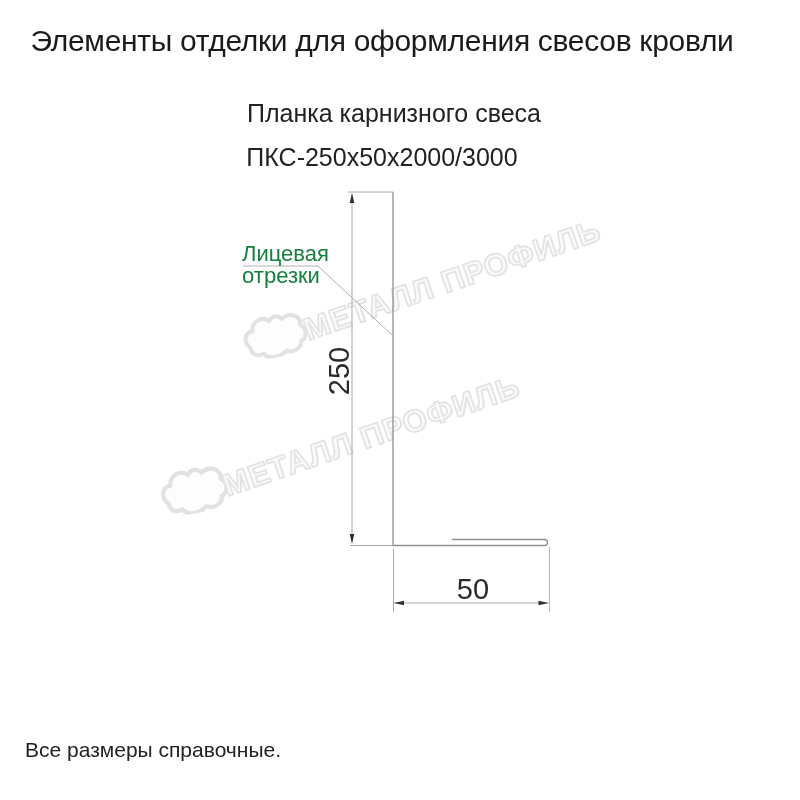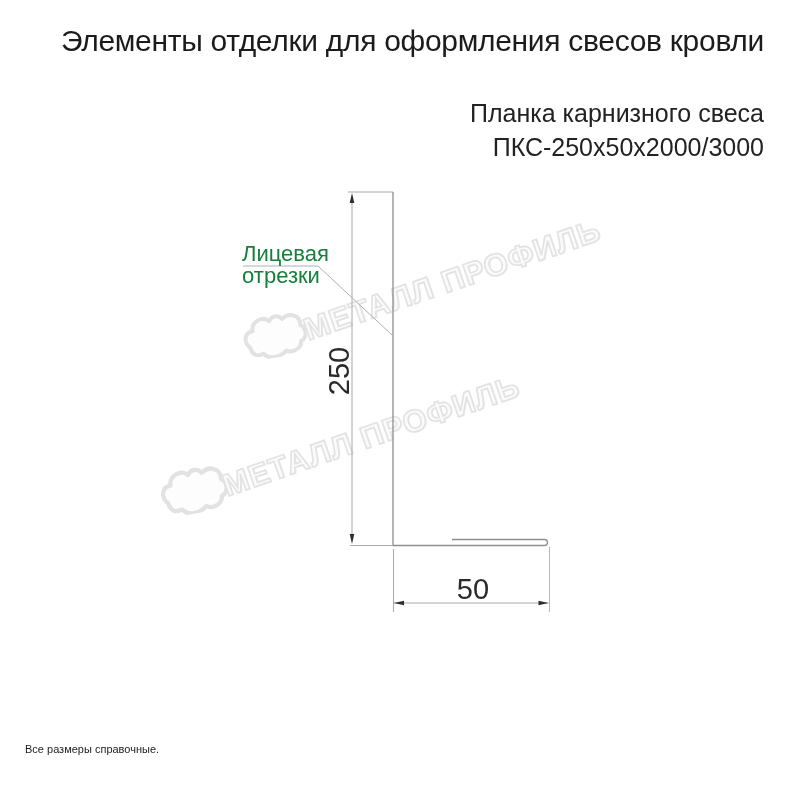--- a/index.html
+++ b/index.html
@@ -2,24 +2,24 @@
 <html><head>
 <meta charset="utf-8">
 <style>
   html,body{margin:0;padding:0;}
   body{
     width:800px;height:800px;background:#ffffff;position:relative;
     font-family:"Liberation Sans", sans-serif;color:#1f1f1f;overflow:hidden;
   }
 
   
-  .hdr{position:absolute;left:0;width:764px;text-align:right;z-index:3;}
+  .hdr{position:absolute;left:0;width:764px;text-align:center;z-index:3;}
   .page-title{top:24px;font-size:30px;letter-spacing:-0.3px;font-weight:400;color:#1b1b1b;}
-  .subtitle{top:99px;font-size:25px;font-weight:400;color:#222;}
-  .prod-code{top:133px;font-size:25px;font-weight:400;color:#222;}
+  .subtitle{top:99px;font-size:25px;font-weight:400;color:#222;margin-left:12px;}
+  .prod-code{top:143px;font-size:25px;font-weight:400;color:#222;}
 
   
   .wm{position:absolute;z-index:1;}
   .wm-logo{position:absolute;}
   .wm-logo svg{display:block;}
   .wm-text{
     position:absolute;white-space:nowrap;
     font-weight:bold;font-size:31px;letter-spacing:1px;line-height:36px;
     color:#fbfbfb;-webkit-text-stroke:1.7px #e3e3e3;
     text-shadow:1px 1px 0 #efefef;
@@ -27,21 +27,21 @@
   }
 
   
   svg.tech{position:absolute;left:0;top:0;z-index:2;}
   .face-label{
     position:absolute;left:242px;top:243px;width:78px;z-index:3;
     font-size:22px;line-height:22px;text-align:center;color:#15803d;
   }
 
   
-  .footnotes{position:absolute;left:25px;top:739px;z-index:3;font-size:11px;line-height:21.5px;color:#222;}
+  .footnotes{position:absolute;left:25px;top:739px;z-index:3;font-size:21px;line-height:21.5px;color:#222;}
 </style>
 </head>
 <body>
 
 <div class="wm">
   <div class="wm-logo" style="left:236px;top:306px;transform:rotate(-10deg);">
     <svg width="70" height="52" viewBox="0 0 70 52">
       <path d="M12,38 C6,32 8,22 17,22 C17,13 29,8 35,15 C38,10 45,10 48,15 C57,9 67,15 65,24 C71,28 70,38 63,40 C63,47 53,51 47,47 C40,53 28,53 24,46 C17,49 12,44 12,38 Z" fill="#fdfdfd" stroke="#e2e2e2" stroke-width="4" stroke-linejoin="round"></path>
     </svg>
   </div>

